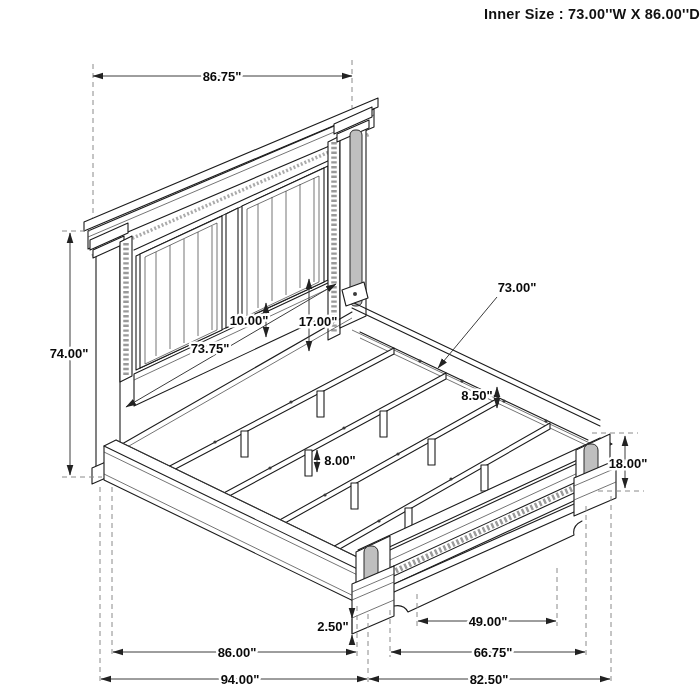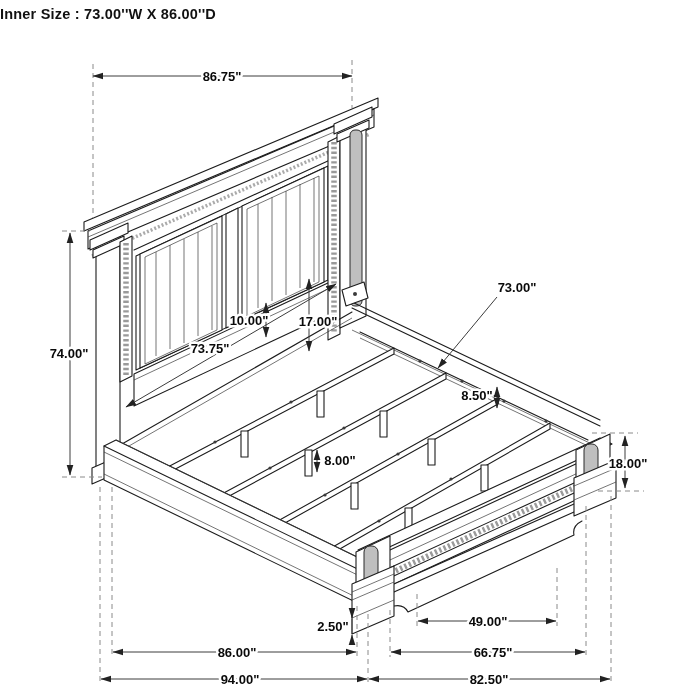--- a/index.html
+++ b/index.html
@@ -1,18 +1,18 @@
 <!DOCTYPE html>
 <html><head>
 <meta charset="utf-8">
 <style>
   html,body{margin:0;padding:0;background:#ffffff;}
   .stage{position:relative;width:700px;height:700px;background:#ffffff;overflow:hidden;
          font-family:"Liberation Sans", sans-serif;}
-  .title{position:absolute;top:6px;left:0;width:100%;text-align:left;
+  .title{position:absolute;top:6px;left:0;width:100%;text-align:right;
          font-size:14.5px;font-weight:bold;color:#111;letter-spacing:.2px;}
   svg{position:absolute;top:0;left:0;}
   
   .ln{fill:none;stroke:#1c1c1c;stroke-width:1.1;stroke-linejoin:round;stroke-linecap:round;}
   .face{fill:#ffffff;stroke:#1c1c1c;stroke-width:1.1;stroke-linejoin:round;}
   .thin{fill:none;stroke:#3a3a3a;stroke-width:.7;}
   .bead{fill:none;stroke:#9a9a9a;stroke-width:5.5;stroke-dasharray:2.4 2.4;}
   .dentil{fill:none;stroke:#ababab;stroke-width:3.5;stroke-dasharray:2 2;}
   .pilaster{fill:#bfbfbf;stroke:#2a2a2a;stroke-width:1;}
   .hole{fill:#3a3a3a;stroke:none;}

